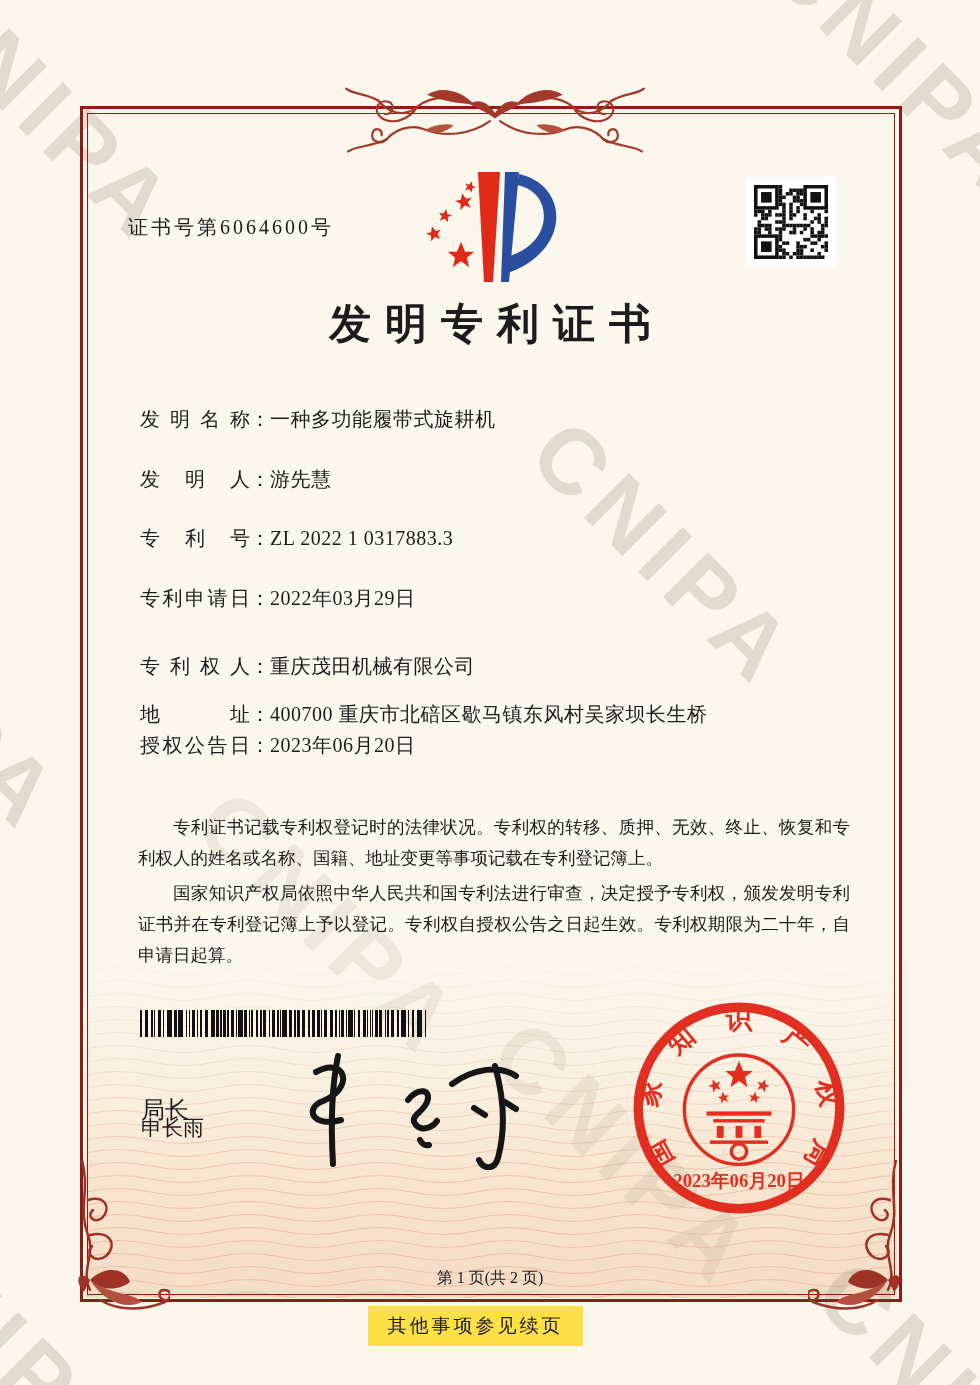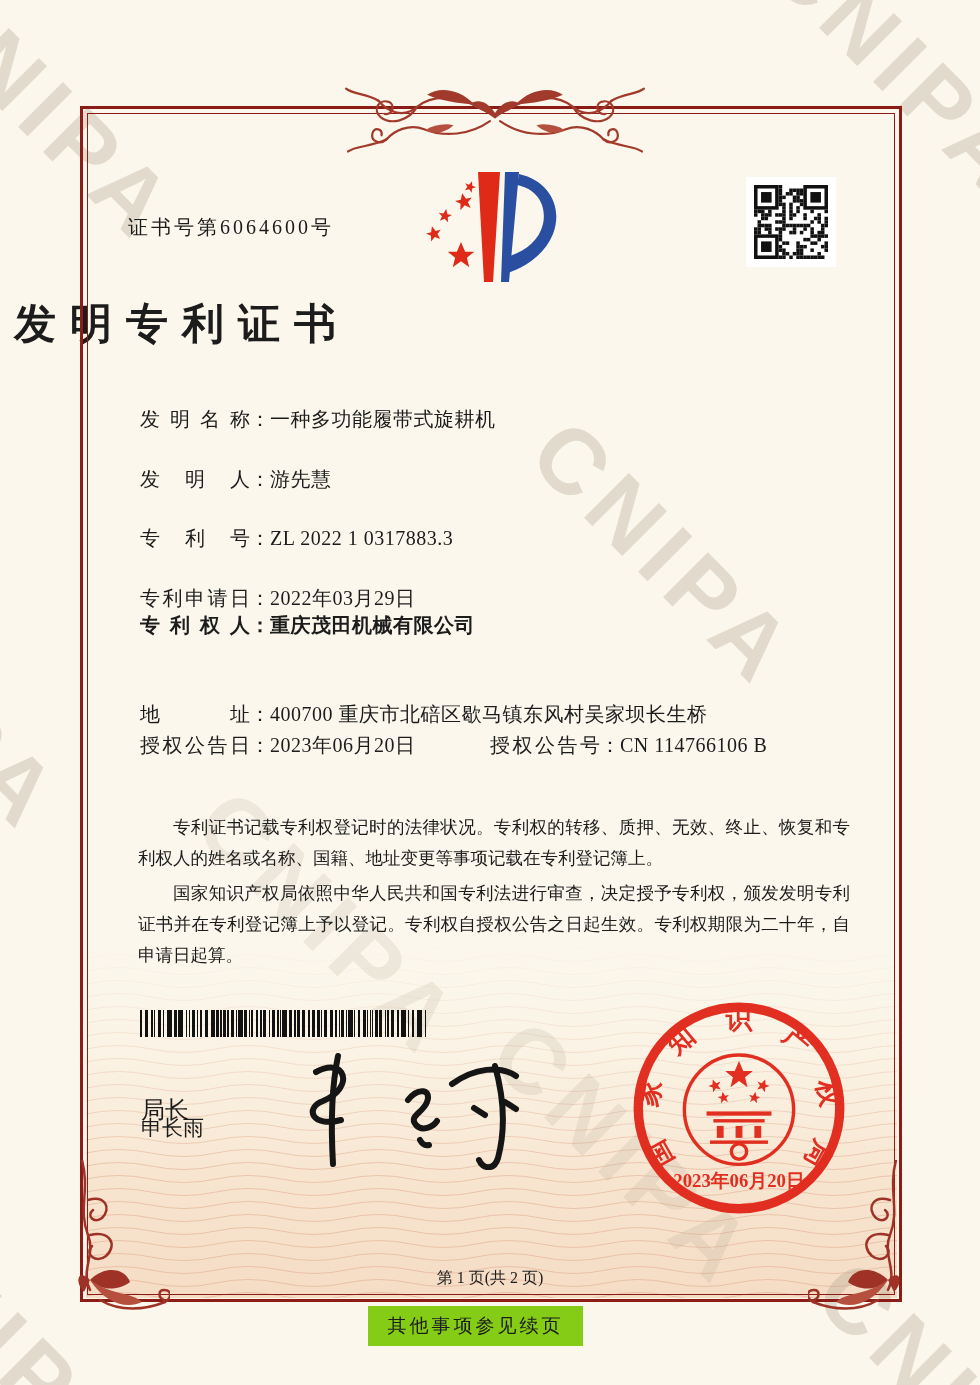--- a/index.html
+++ b/index.html
@@ -21,21 +21,21 @@
 
   
   .frame{position:absolute;left:80px;top:106px;width:816px;height:1190px;
          border:3.5px solid #8c1c16;z-index:3;pointer-events:none;}
   .frame .inner{position:absolute;inset:4px;border:1.2px solid #8c1c16;}
 
   .content{position:absolute;inset:0;z-index:2;}
   .deco{z-index:4;}
 
   .cert-number{position:absolute;left:128px;top:170px;font-size:20px;letter-spacing:3px;margin-top:44px;}
-  .cert-title{position:absolute;left:0;top:296px;width:100%;text-align:left;
+  .cert-title{position:absolute;left:0;top:296px;width:100%;text-align:center;
               font-size:42px;font-weight:700;letter-spacing:14px;text-indent:14px;}
 
   .qr-box{position:absolute;left:746px;top:177px;width:90px;height:90px;background:#fff;}
   .qr-box svg{position:absolute;left:8px;top:8px;}
 
   .fields{position:absolute;left:140px;top:0;width:710px;}
   .frow{position:absolute;left:0;font-size:20px;white-space:nowrap;}
   .flabel{display:inline-block;width:110px;text-align:justify;text-align-last:justify;
           vertical-align:bottom;}
   .fcolon{display:inline-block;width:20px;}
@@ -50,21 +50,21 @@
 
   .signer-title{position:absolute;left:141px;top:1094px;font-size:24px;
                 font-family:"Liberation Sans","DejaVu Sans",sans-serif;}
   .signer-name{position:absolute;left:141px;top:1114px;font-size:21px;
                font-family:Liberation Mono, monospace;}
   .signature{position:absolute;left:292px;top:1050px;}
 
   .seal{position:absolute;left:628px;top:997px;opacity:.95;}
 
   .page-num{position:absolute;left:0;top:1268px;width:100%;text-align:center;font-size:16px;font-family:Liberation Serif, serif;}
-  .cont-strip{position:absolute;left:368px;top:1306px;width:215px;height:40px;background:#84cc16;
+  .cont-strip{position:absolute;left:368px;top:1306px;width:215px;height:40px;background:#fde047;
               display:flex;align-items:center;justify-content:center;z-index:2;}
   .cont-strip span{font-size:19px;letter-spacing:3px;}
 </style>
 </head>
 <body>
 
 <div class="wm" style="left:-35px;top:-45px;">CNIPA</div>
 <div class="wm" style="left:820px;top:-90px;">CNIPA</div>
 <div class="wm" style="left:585px;top:400px;">CNIPA</div>
 <div class="wm" style="left:-150px;top:545px;">CNIPA</div>
@@ -310,32 +310,29 @@
     </div>
     <div class="frow" style="top:466px;">
       <span class="flabel">发明人</span><span class="fcolon">：</span><span class="fvalue">游先慧</span>
     </div>
     <div class="frow" style="top:525px;">
       <span class="flabel">专利号</span><span class="fcolon">：</span><span class="fvalue">ZL 2022 1 0317883.3</span>
     </div>
     <div class="frow" style="top:585px;">
       <span class="flabel">专利申请日</span><span class="fcolon">：</span><span class="fvalue">2022年03月29日</span>
     </div>
-    <div class="frow" style="top:612px;font-weight:bold;">
+    <div class="frow" style="top:653px;">
       <span class="flabel">专利权人</span><span class="fcolon">：</span><span class="fvalue">重庆茂田机械有限公司</span>
     </div>
     <div class="frow" style="top:701px;">
       <span class="flabel">地址</span><span class="fcolon">：</span><span class="fvalue">400700 重庆市北碚区歇马镇东风村吴家坝长生桥</span>
     </div>
     <div class="frow" style="top:732px;width:710px;">
       <span>
         <span class="flabel">授权公告日</span><span class="fcolon">：</span><span class="fvalue">2023年06月20日</span>
-      </span>
-      <span class="fgroup2">
-        <span class="flabel">授权公告号</span><span class="fcolon">：</span><span class="fvalue">CN 114766106 B</span>
       </span>
     </div>
   </div>
 
   <div class="paras">
     <p>专利证书记载专利权登记时的法律状况。专利权的转移、质押、无效、终止、恢复和专利权人的姓名或名称、国籍、地址变更等事项记载在专利登记簿上。</p>
     <p>国家知识产权局依照中华人民共和国专利法进行审查，决定授予专利权，颁发发明专利证书并在专利登记簿上予以登记。专利权自授权公告之日起生效。专利权期限为二十年，自申请日起算。</p>
   </div>
 
   <svg id="barcode" class="barcode" width="292" height="27">

